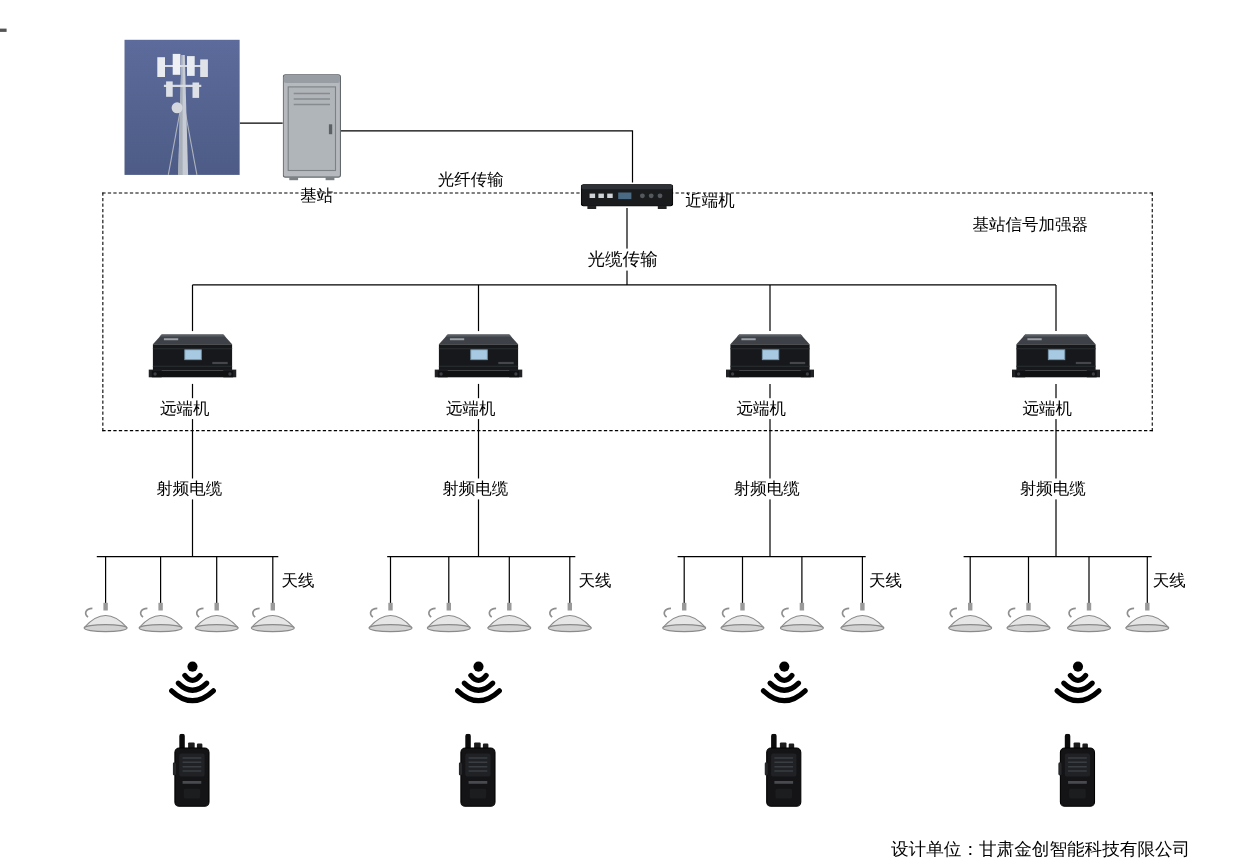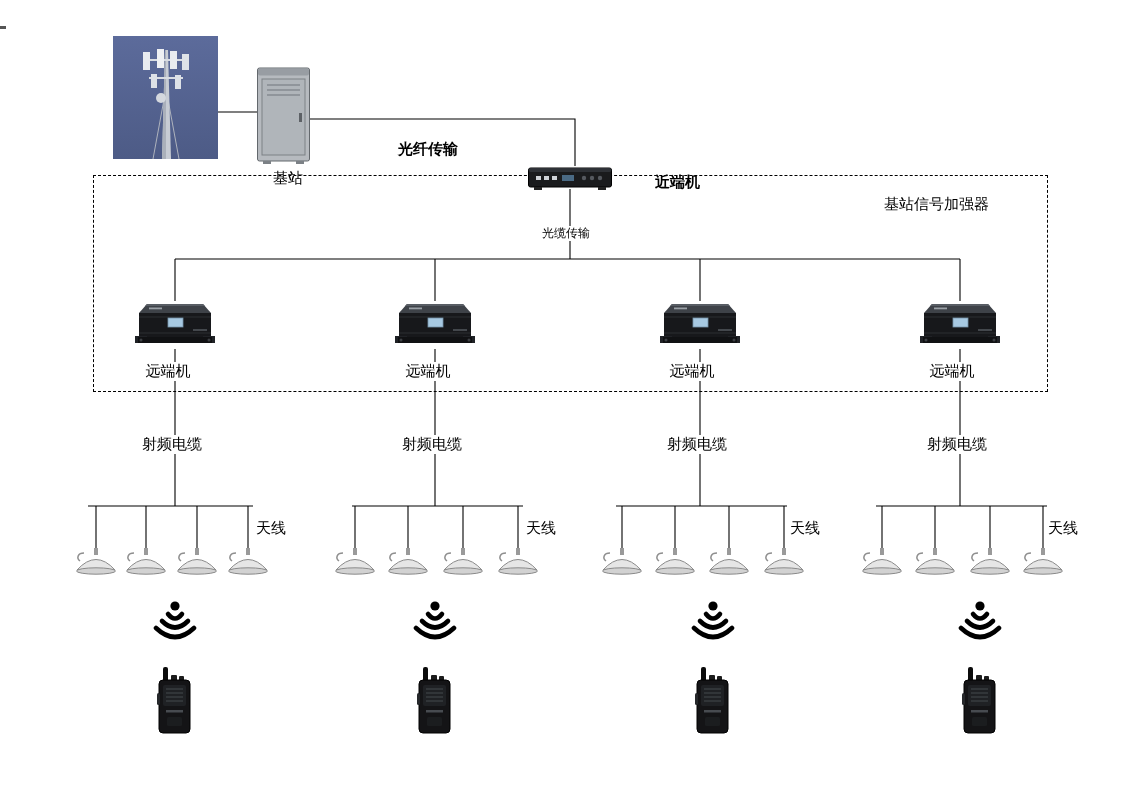--- a/index.html
+++ b/index.html
@@ -6,21 +6,21 @@
   html,body { background:#ffffff; }
   body { font-family:"DejaVu Sans","Liberation Sans",sans-serif; color:#000; }
   .canvas { position:relative; width:1123px; height:786px; background:#fff; overflow:hidden; }
   .canvas > * { position:absolute; }
   .wires { left:0; top:0; z-index:1; }
   .dashed-box { border:1px dashed #000; z-index:0; }
   .dev { display:block; z-index:2; }
   .lbl { font-size:15px; line-height:1.25; white-space:nowrap; z-index:3; }
   .lbl.c { transform:translateX(-50%); }
   .lbl.bg { background:#fff; padding:0 3px; }
-  .lbl.big { font-size:12px; }
+  .lbl.big { font-size:16px; }
   .artifact { z-index:4; }
   .defs-holder { width:0; height:0; overflow:hidden; }
 </style>
 </head>
 <body>
 
 
 
 
 <svg class="defs-holder" aria-hidden="true">
@@ -244,39 +244,40 @@
       <use href="#sym-walkie"></use>
     </svg>
   <svg class="dev" style="left:695px; top:648px;" width="36" height="68">
       <use href="#sym-walkie"></use>
     </svg>
   <svg class="dev" style="left:962px; top:648px;" width="36" height="68">
       <use href="#sym-walkie"></use>
     </svg>
 
   <span class="lbl" style="left:273px; top:150px;">基站</span>
-  <span class="lbl" style="left:398px; top:121px;font-weight:bold;">光纤传输</span>
-  <span class="lbl" style="left:655px; top:154px;font-weight:bold;">近端机</span>
+  <span class="lbl" style="left:398px; top:135px;">光纤传输</span>
+  <span class="lbl" style="left:623px; top:154px;">近端机</span>
   <span class="lbl" style="left:884px; top:176px;text-align:center;">基站信号加强器</span>
   <span class="lbl c bg big" style="left:566px; top:207px;">光缆传输</span>
 
   <span class="lbl c bg" style="left:168px; top:343px;">远端机</span>
   <span class="lbl c bg" style="left:428px; top:343px;">远端机</span>
   <span class="lbl c bg" style="left:692px; top:343px;">远端机</span>
   <span class="lbl c bg" style="left:952px; top:343px;">远端机</span>
 
   <span class="lbl c bg" style="left:172px; top:416px;">射频电缆</span>
   <span class="lbl c bg" style="left:432px; top:416px;">射频电缆</span>
   <span class="lbl c bg" style="left:697px; top:416px;">射频电缆</span>
   <span class="lbl c bg" style="left:957px; top:416px;">射频电缆</span>
 
   <span class="lbl" style="left:256px;  top:500px;">天线</span>
   <span class="lbl" style="left:526px;  top:500px;">天线</span>
   <span class="lbl" style="left:790px;  top:500px;">天线</span>
   <span class="lbl" style="left:1048px; top:500px;">天线</span>
 
+  <span class="lbl big" style="left:810px; top:743px;">设计单位：甘肃金创智能科技有限公司</span>
 
   <div class="artifact" style="left:0; top:7px; width:6px; height:3px; background:#555;"></div>
 
 </div>
 
 
 
 
 </body></html>

